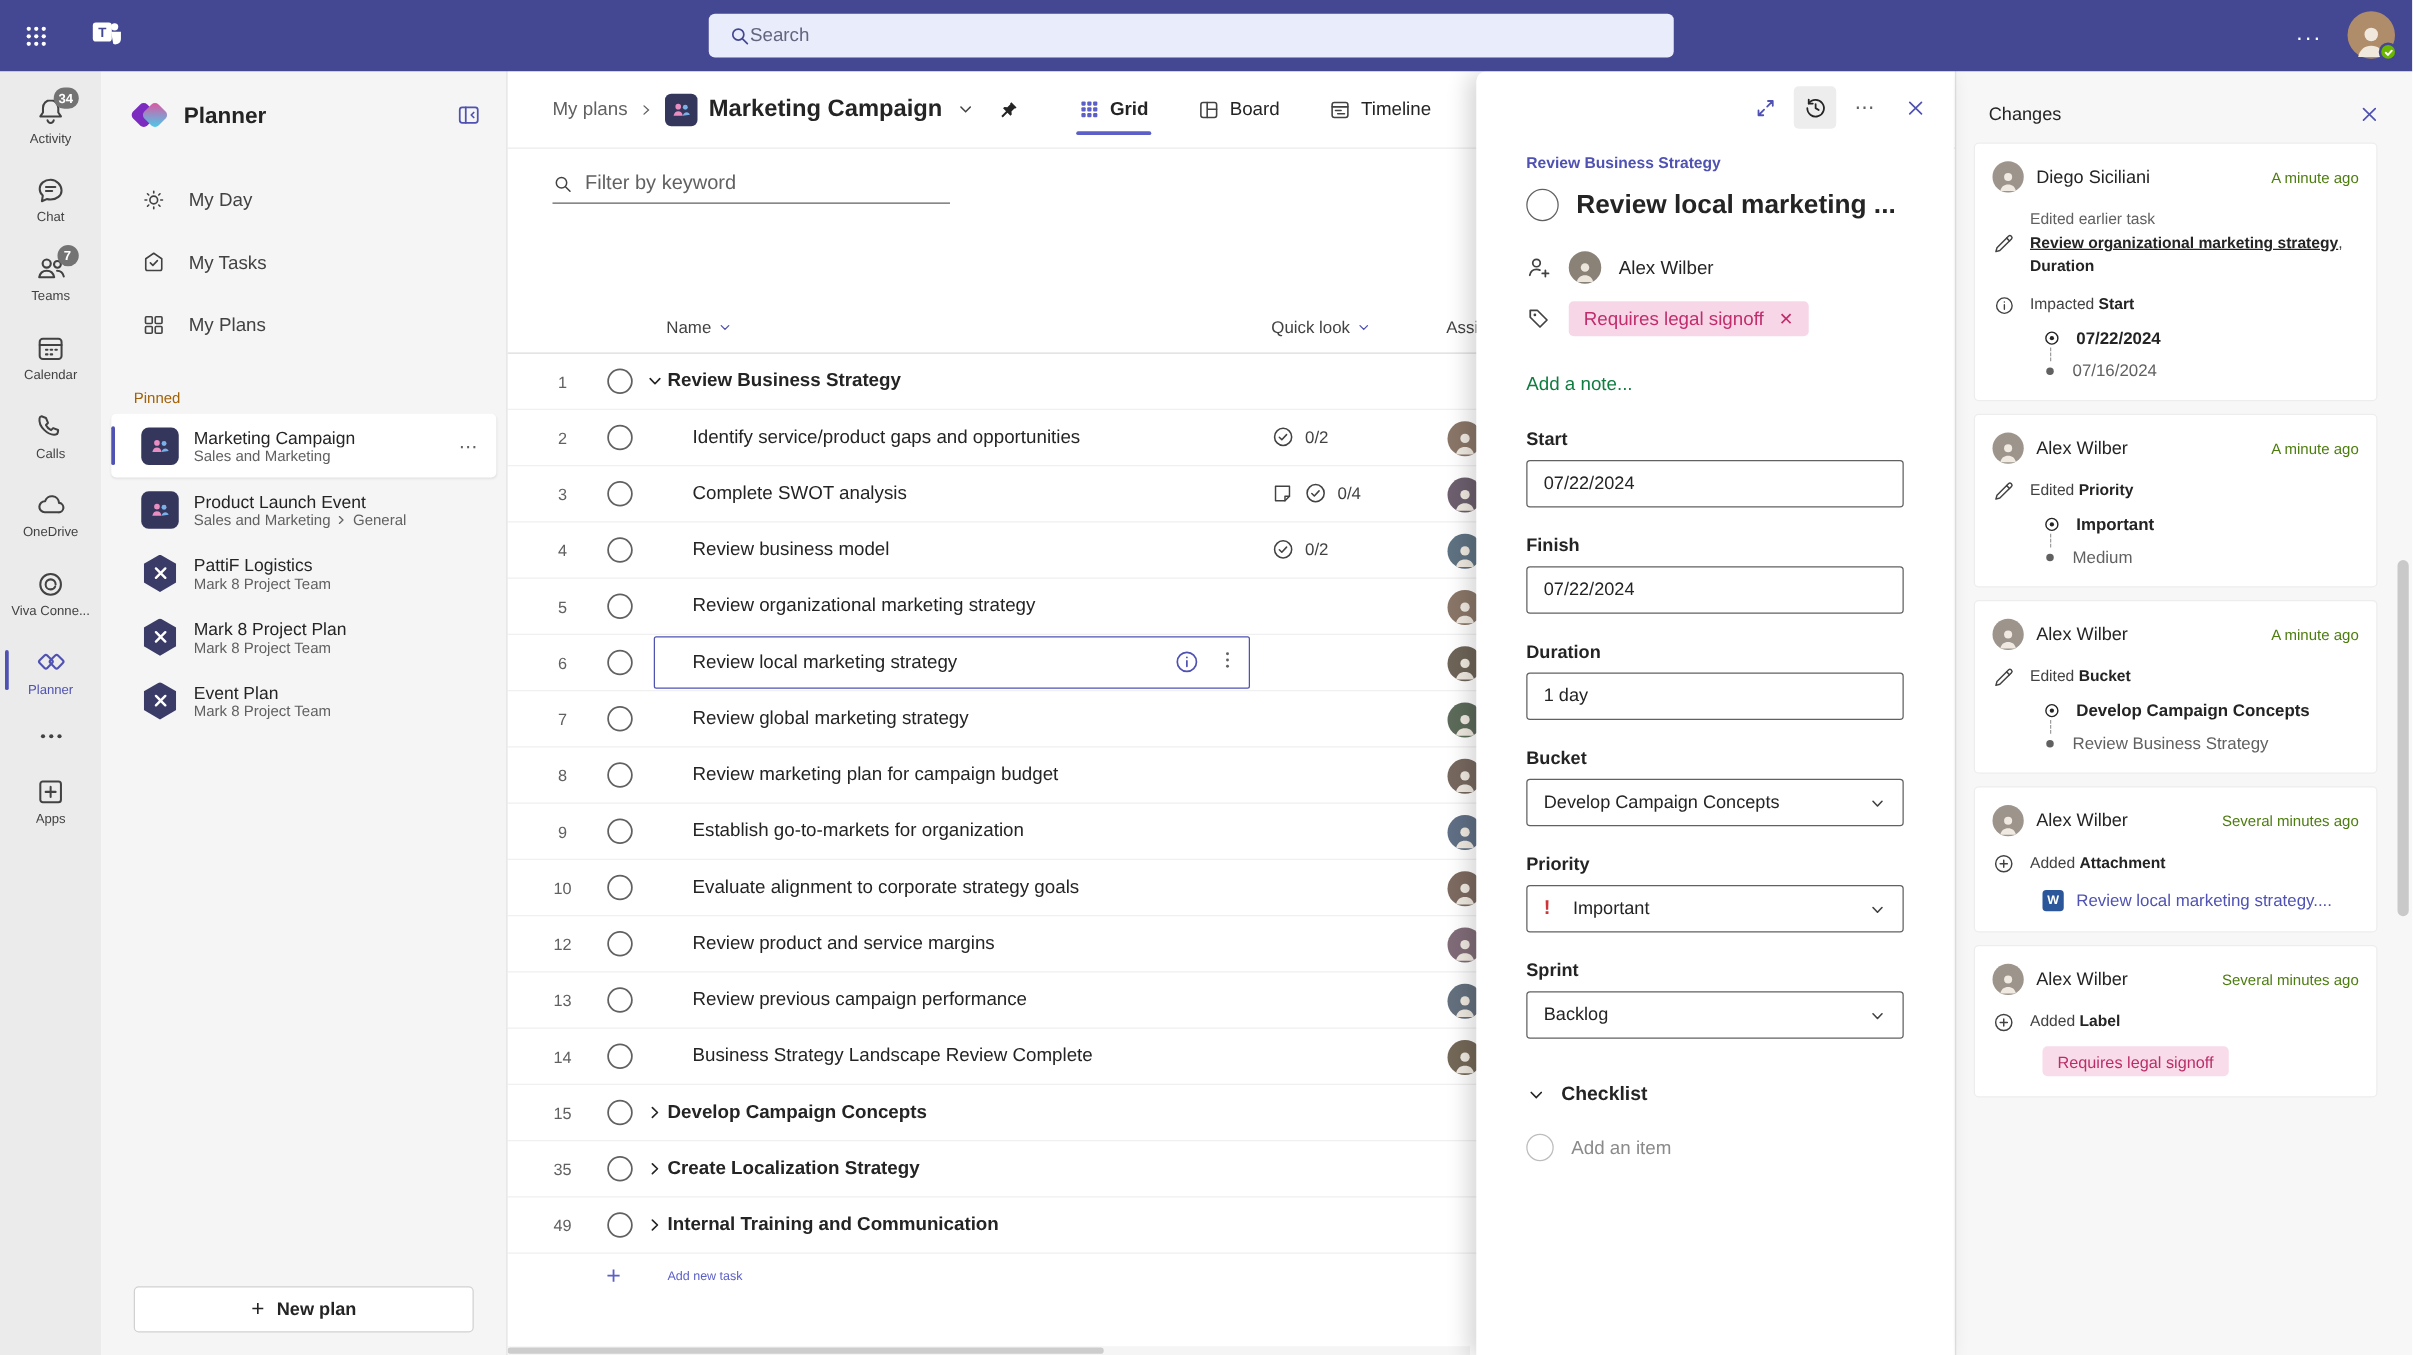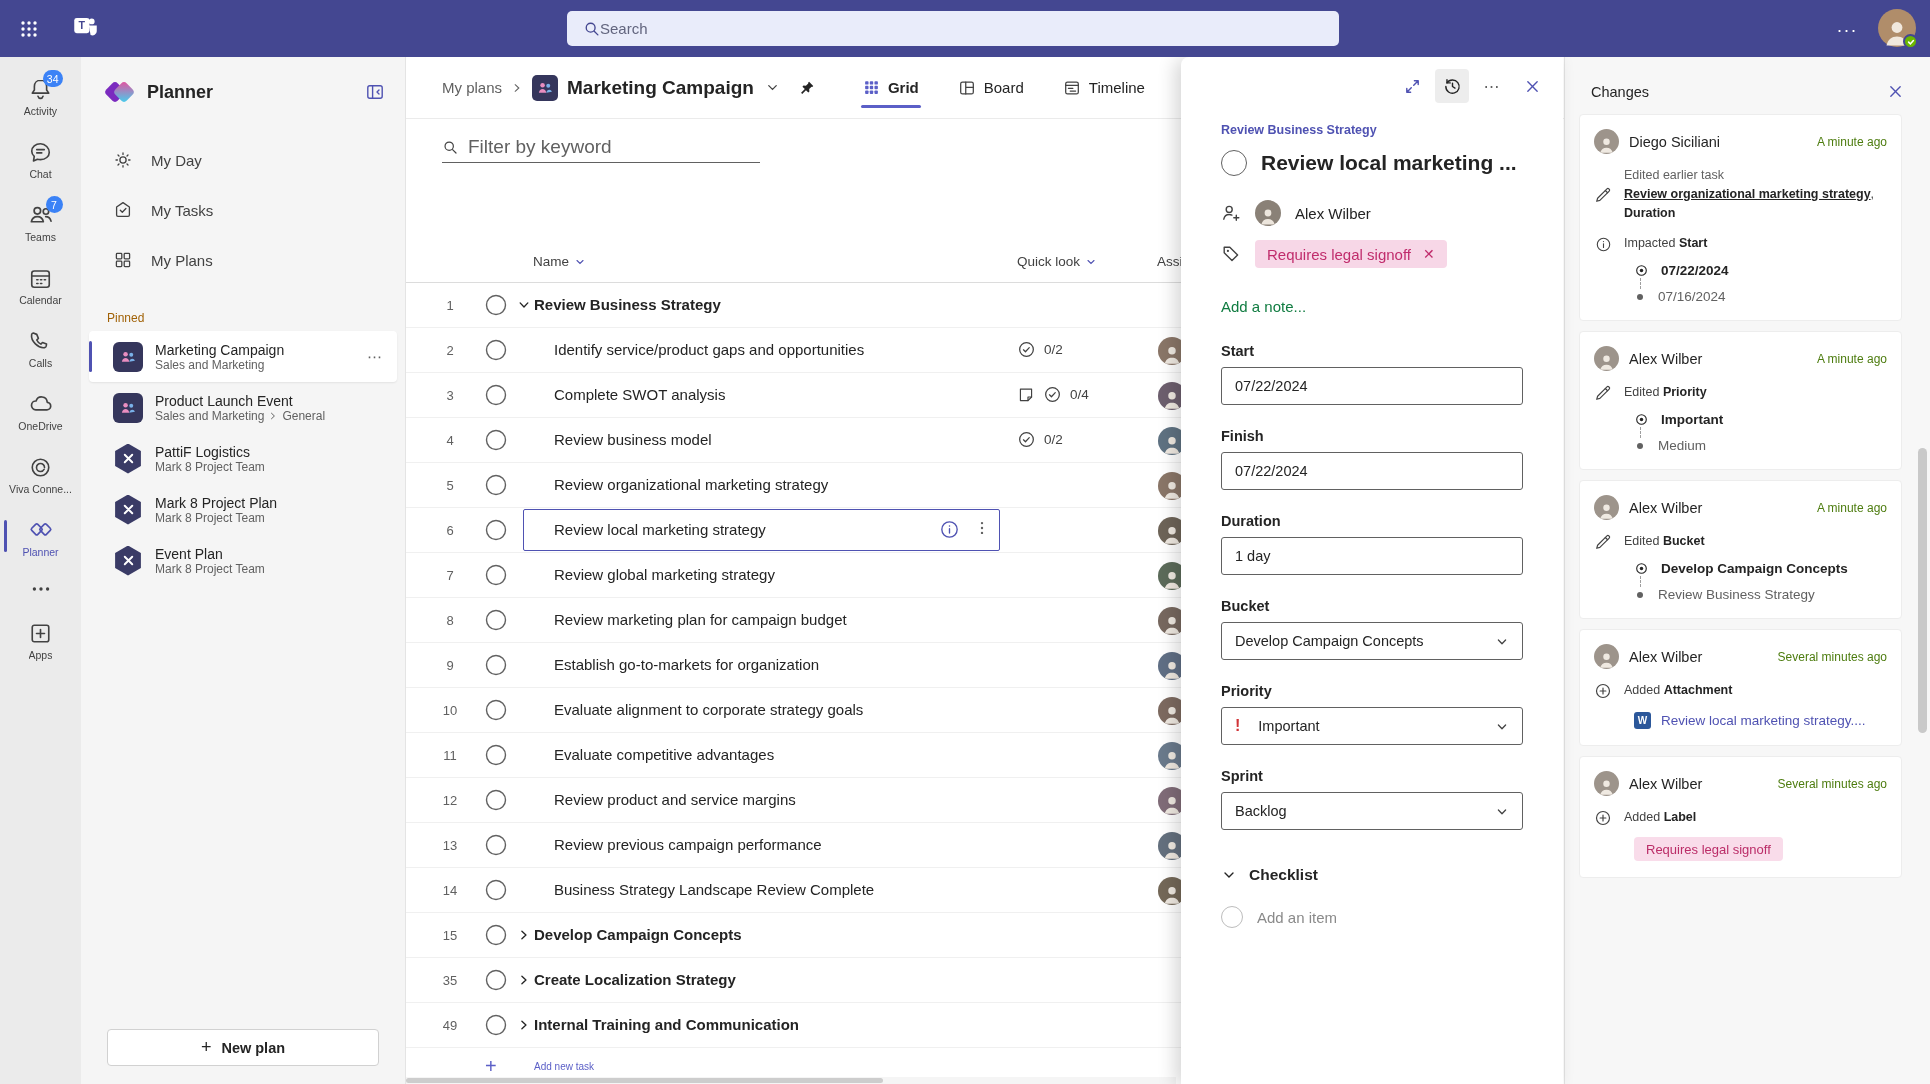--- a/index.html
+++ b/index.html
@@ -29,21 +29,21 @@
   
   .rail{position:absolute;left:0;top:57px;width:81px;bottom:0;background:#ebebeb;z-index:30;
     display:flex;flex-direction:column;align-items:stretch;padding-top:8px}
   .rail-item{position:relative;height:63px;display:flex;flex-direction:column;align-items:center;
     justify-content:center;gap:3px;color:#424242;cursor:pointer}
   .rail-item .rail-icon{position:relative;width:26px;height:26px;color:#424242}
   .rail-label{font-size:10.5px;color:#424242;max-width:76px;white-space:nowrap;overflow:hidden}
   .rail-item.active .rail-icon,.rail-item.active .rail-label{color:#4f52b2}
   .rail-indicator{position:absolute;left:4px;top:14px;width:3px;height:32px;border-radius:2px;background:#4f52b2}
   .badge{position:absolute;top:-6px;right:-9px;min-width:17px;height:17px;padding:0 4px;border-radius:9px;
-    background:#3b82f6;color:#fff;font-size:10.5px;font-weight:400;display:flex;align-items:center;justify-content:center}
+    background:#737373;color:#fff;font-size:10.5px;font-weight:700;display:flex;align-items:center;justify-content:center}
   .rail-item.more-item{height:40px}
 
   
   .sidebar{position:absolute;left:81px;top:57px;width:325px;bottom:0;background:#f5f5f5;
     border-right:1px solid #e4e4e4;z-index:30}
   .sb-head{display:flex;align-items:center;padding:20px 20px 0 24px}
   .planner-logo{width:30px;height:30px;position:relative}
   .planner-logo i{position:absolute;width:16px;height:16px;border-radius:4px;transform:rotate(45deg)}
   .planner-logo i:nth-child(1){left:2px;top:7px;background:#7b2bbf}
   .planner-logo i:nth-child(2){left:11px;top:7px;background:linear-gradient(135deg,#e94f9d,#3fd2f0)}
@@ -86,21 +86,21 @@
   .tab{position:relative;display:flex;align-items:center;gap:8px;font-size:15px;color:#242424;
     cursor:pointer;height:100%}
   .tab .ic{color:#424242}
   .tab.active{font-weight:700}
   .tab.active .ic{color:#5b5fc7}
   .tab.active::after{content:'';position:absolute;left:-2px;right:-2px;bottom:10px;height:3px;
     border-radius:2px;background:#5b5fc7}
   .filter{margin:16px 0 0 36px;width:318px;height:28px;display:flex;align-items:center;gap:10px;
     border-bottom:1px solid #616161;padding-bottom:4px}
   .filter .ic{color:#424242}
-  .filter input{border:none;outline:none;font-size:19px;color:#424242;background:transparent;width:270px;
+  .filter input{border:none;outline:none;font-size:16px;color:#424242;background:transparent;width:270px;
     font-family:"Liberation Sans",sans-serif}
   .filter input::placeholder{color:#616161}
 
   .grid{position:relative;margin-top:87px;width:790px}
   .grid-header{position:relative;height:33px;border-bottom:1px solid #dcdcdc;font-size:13.5px;color:#424242}
   .gh{position:absolute;top:4px;display:flex;align-items:center;gap:5px;cursor:pointer}
   .gh .ic{color:#4f52b2}
   .gh.name{left:127px}.gh.quick{left:611px}.gh.assigned{left:751px}
   .grid-row{position:relative;height:45px;border-bottom:1px solid #f0f0f0;cursor:pointer}
   .row-num{position:absolute;left:30px;width:28px;text-align:center;top:15px;font-size:13px;color:#616161}
@@ -847,41 +847,20 @@
     </span>
     <span class="row-avatar" style="background:#7d6a60">
               <svg class="sil" viewBox="0 0 20 20">
                 <circle cx="10" cy="7" r="3.4" fill="#efe9e1"></circle>
                 <path d="M3.4 18.8c.8-3.7 3.2-5.5 6.6-5.5s5.8 1.8 6.6 5.5z" fill="#efe9e1"></path>
               </svg>
             </span>
 
   </div>
   <div class="grid-row">
-    <span class="row-num">11</span>
-    <span class="row-circle ic">
-              <svg width="22" height="22" viewBox="0 0 22 22" fill="none" stroke="currentColor" stroke-linecap="round" stroke-linejoin="round" stroke-width="1.4">
-                <circle cx="11" cy="11" r="9.5"></circle>
-              </svg>
-            </span>
-
-    <span class="row-name">Evaluate competitive advantages</span>
-    <span class="row-quick">
-      
-      
-    </span>
-    <span class="row-avatar" style="background:#6a7a8c">
-              <svg class="sil" viewBox="0 0 20 20">
-                <circle cx="10" cy="7" r="3.4" fill="#efe9e1"></circle>
-                <path d="M3.4 18.8c.8-3.7 3.2-5.5 6.6-5.5s5.8 1.8 6.6 5.5z" fill="#efe9e1"></path>
-              </svg>
-            </span>
-
-  </div>
-  <div class="grid-row">
     <span class="row-num">12</span>
     <span class="row-circle ic">
               <svg width="22" height="22" viewBox="0 0 22 22" fill="none" stroke="currentColor" stroke-linecap="round" stroke-linejoin="round" stroke-width="1.4">
                 <circle cx="11" cy="11" r="9.5"></circle>
               </svg>
             </span>
 
     <span class="row-name">Review product and service margins</span>
     <span class="row-quick">
       

